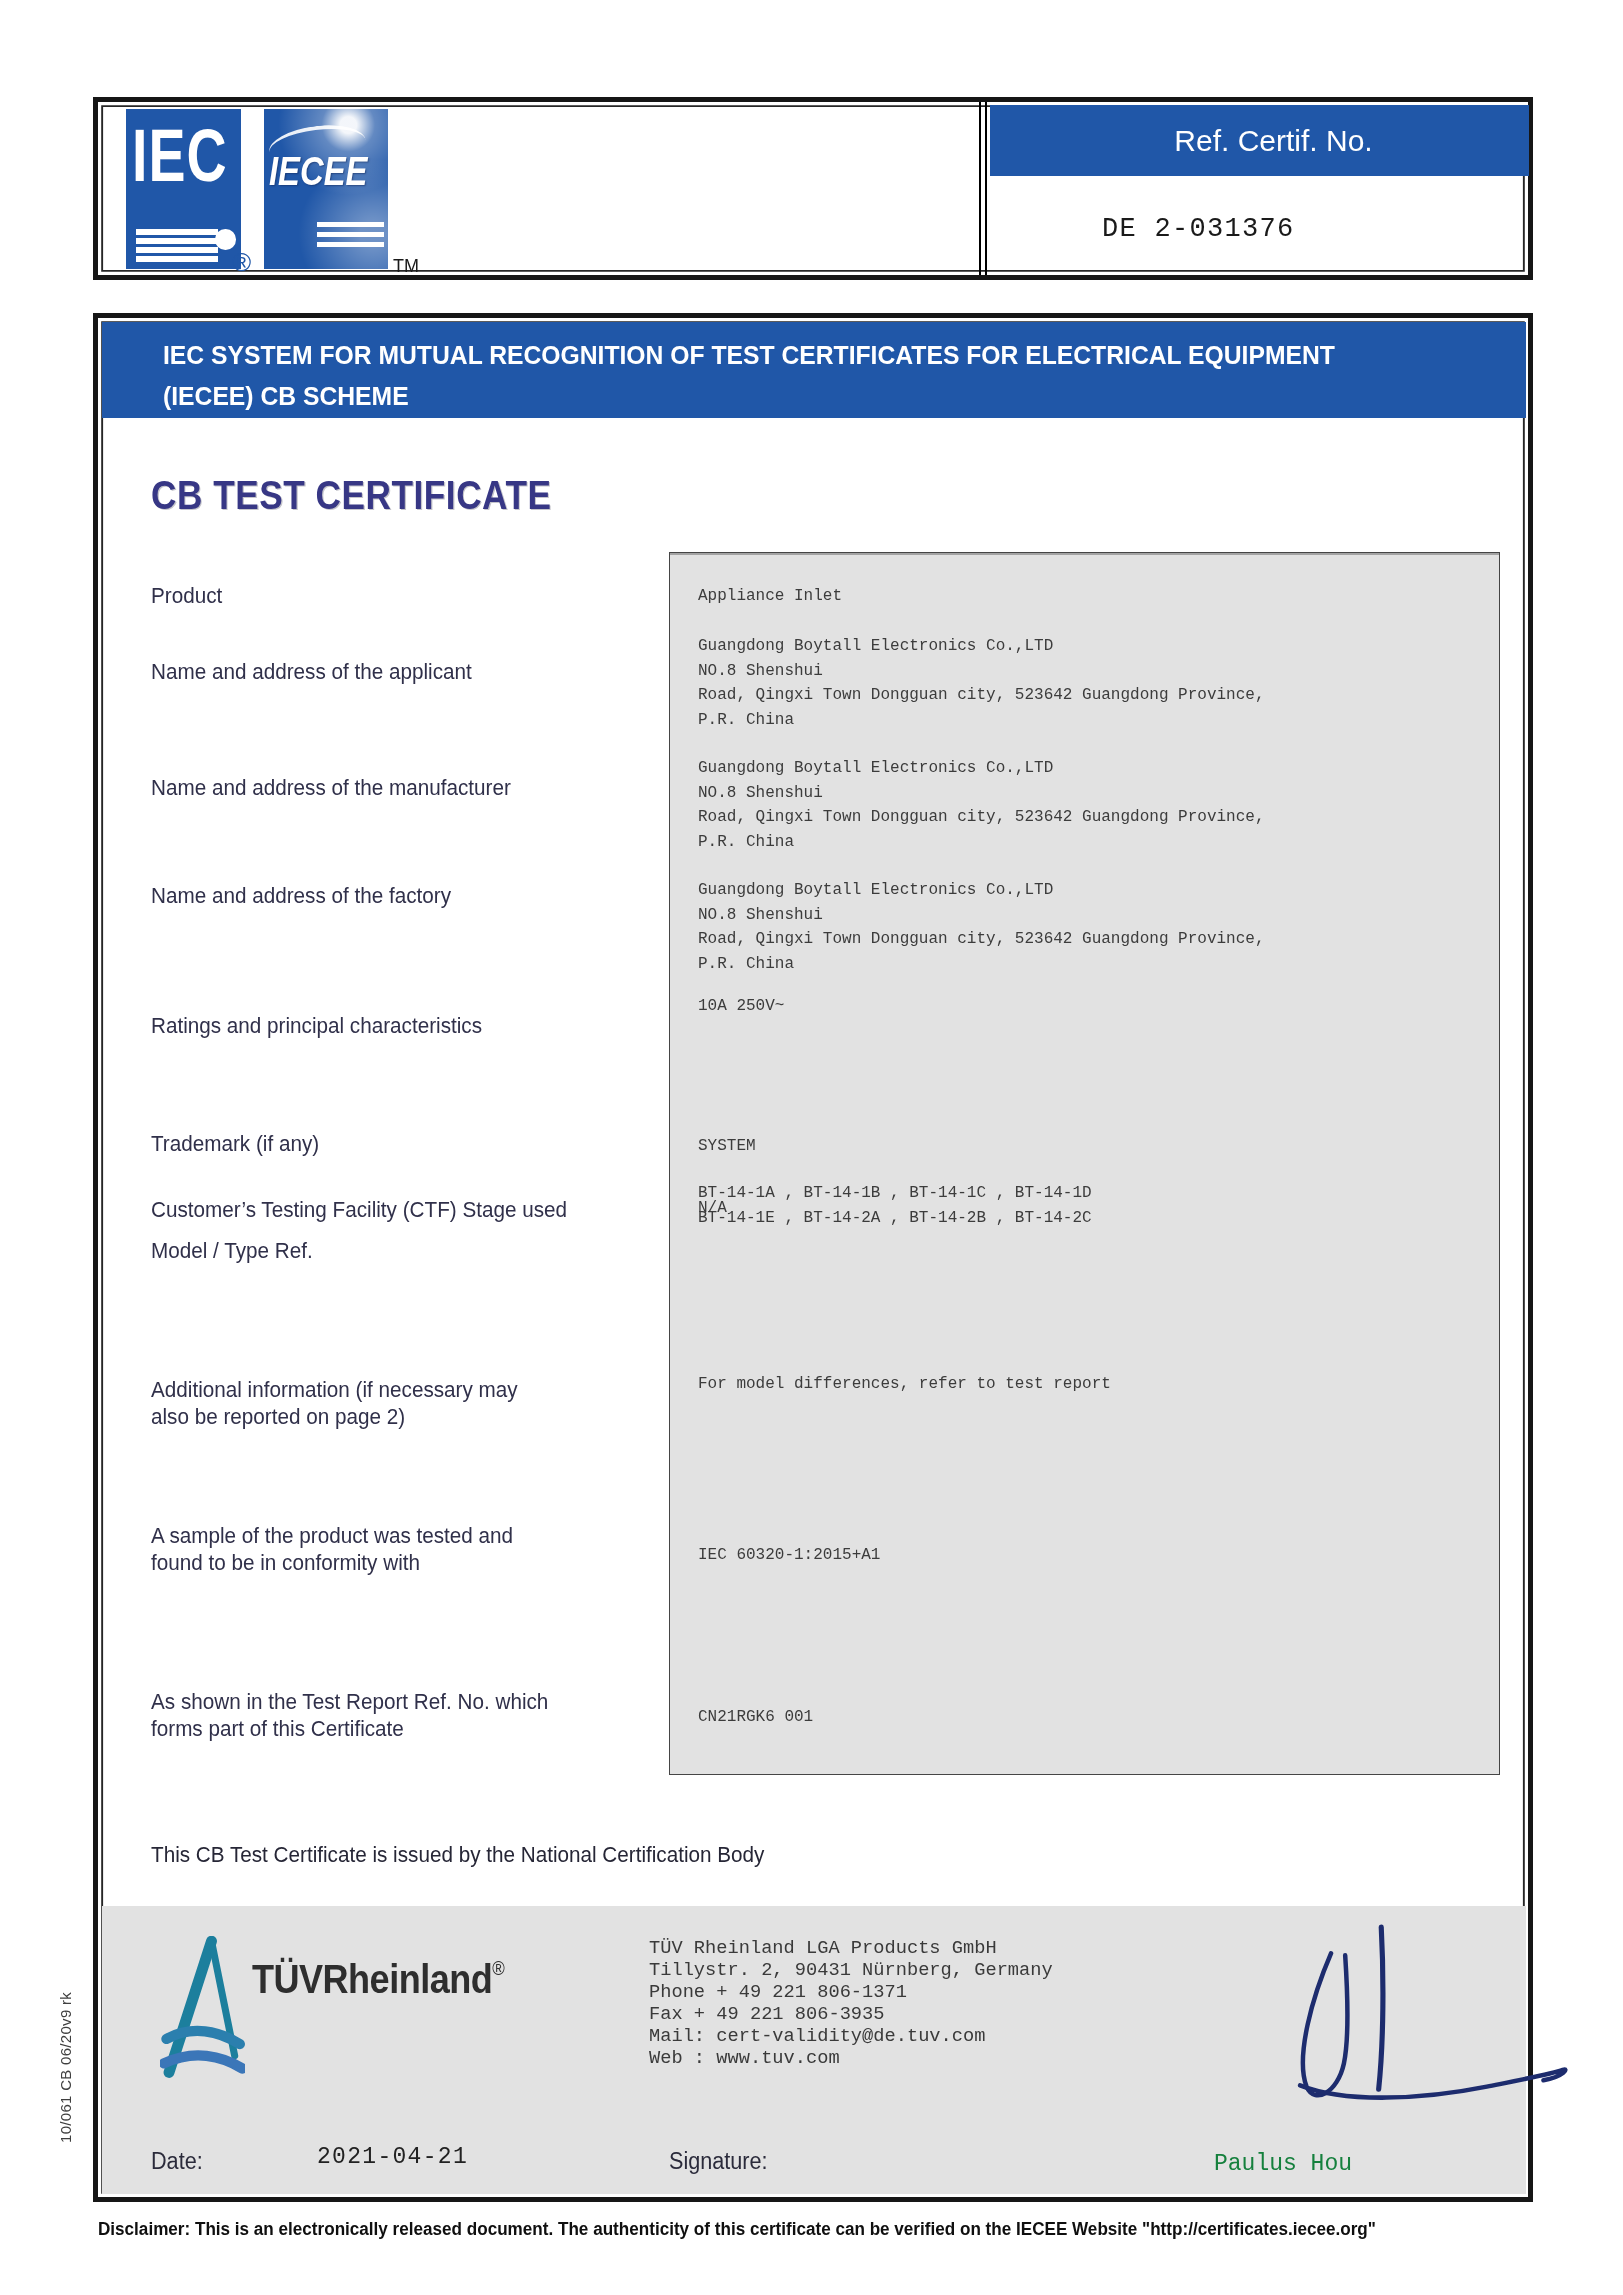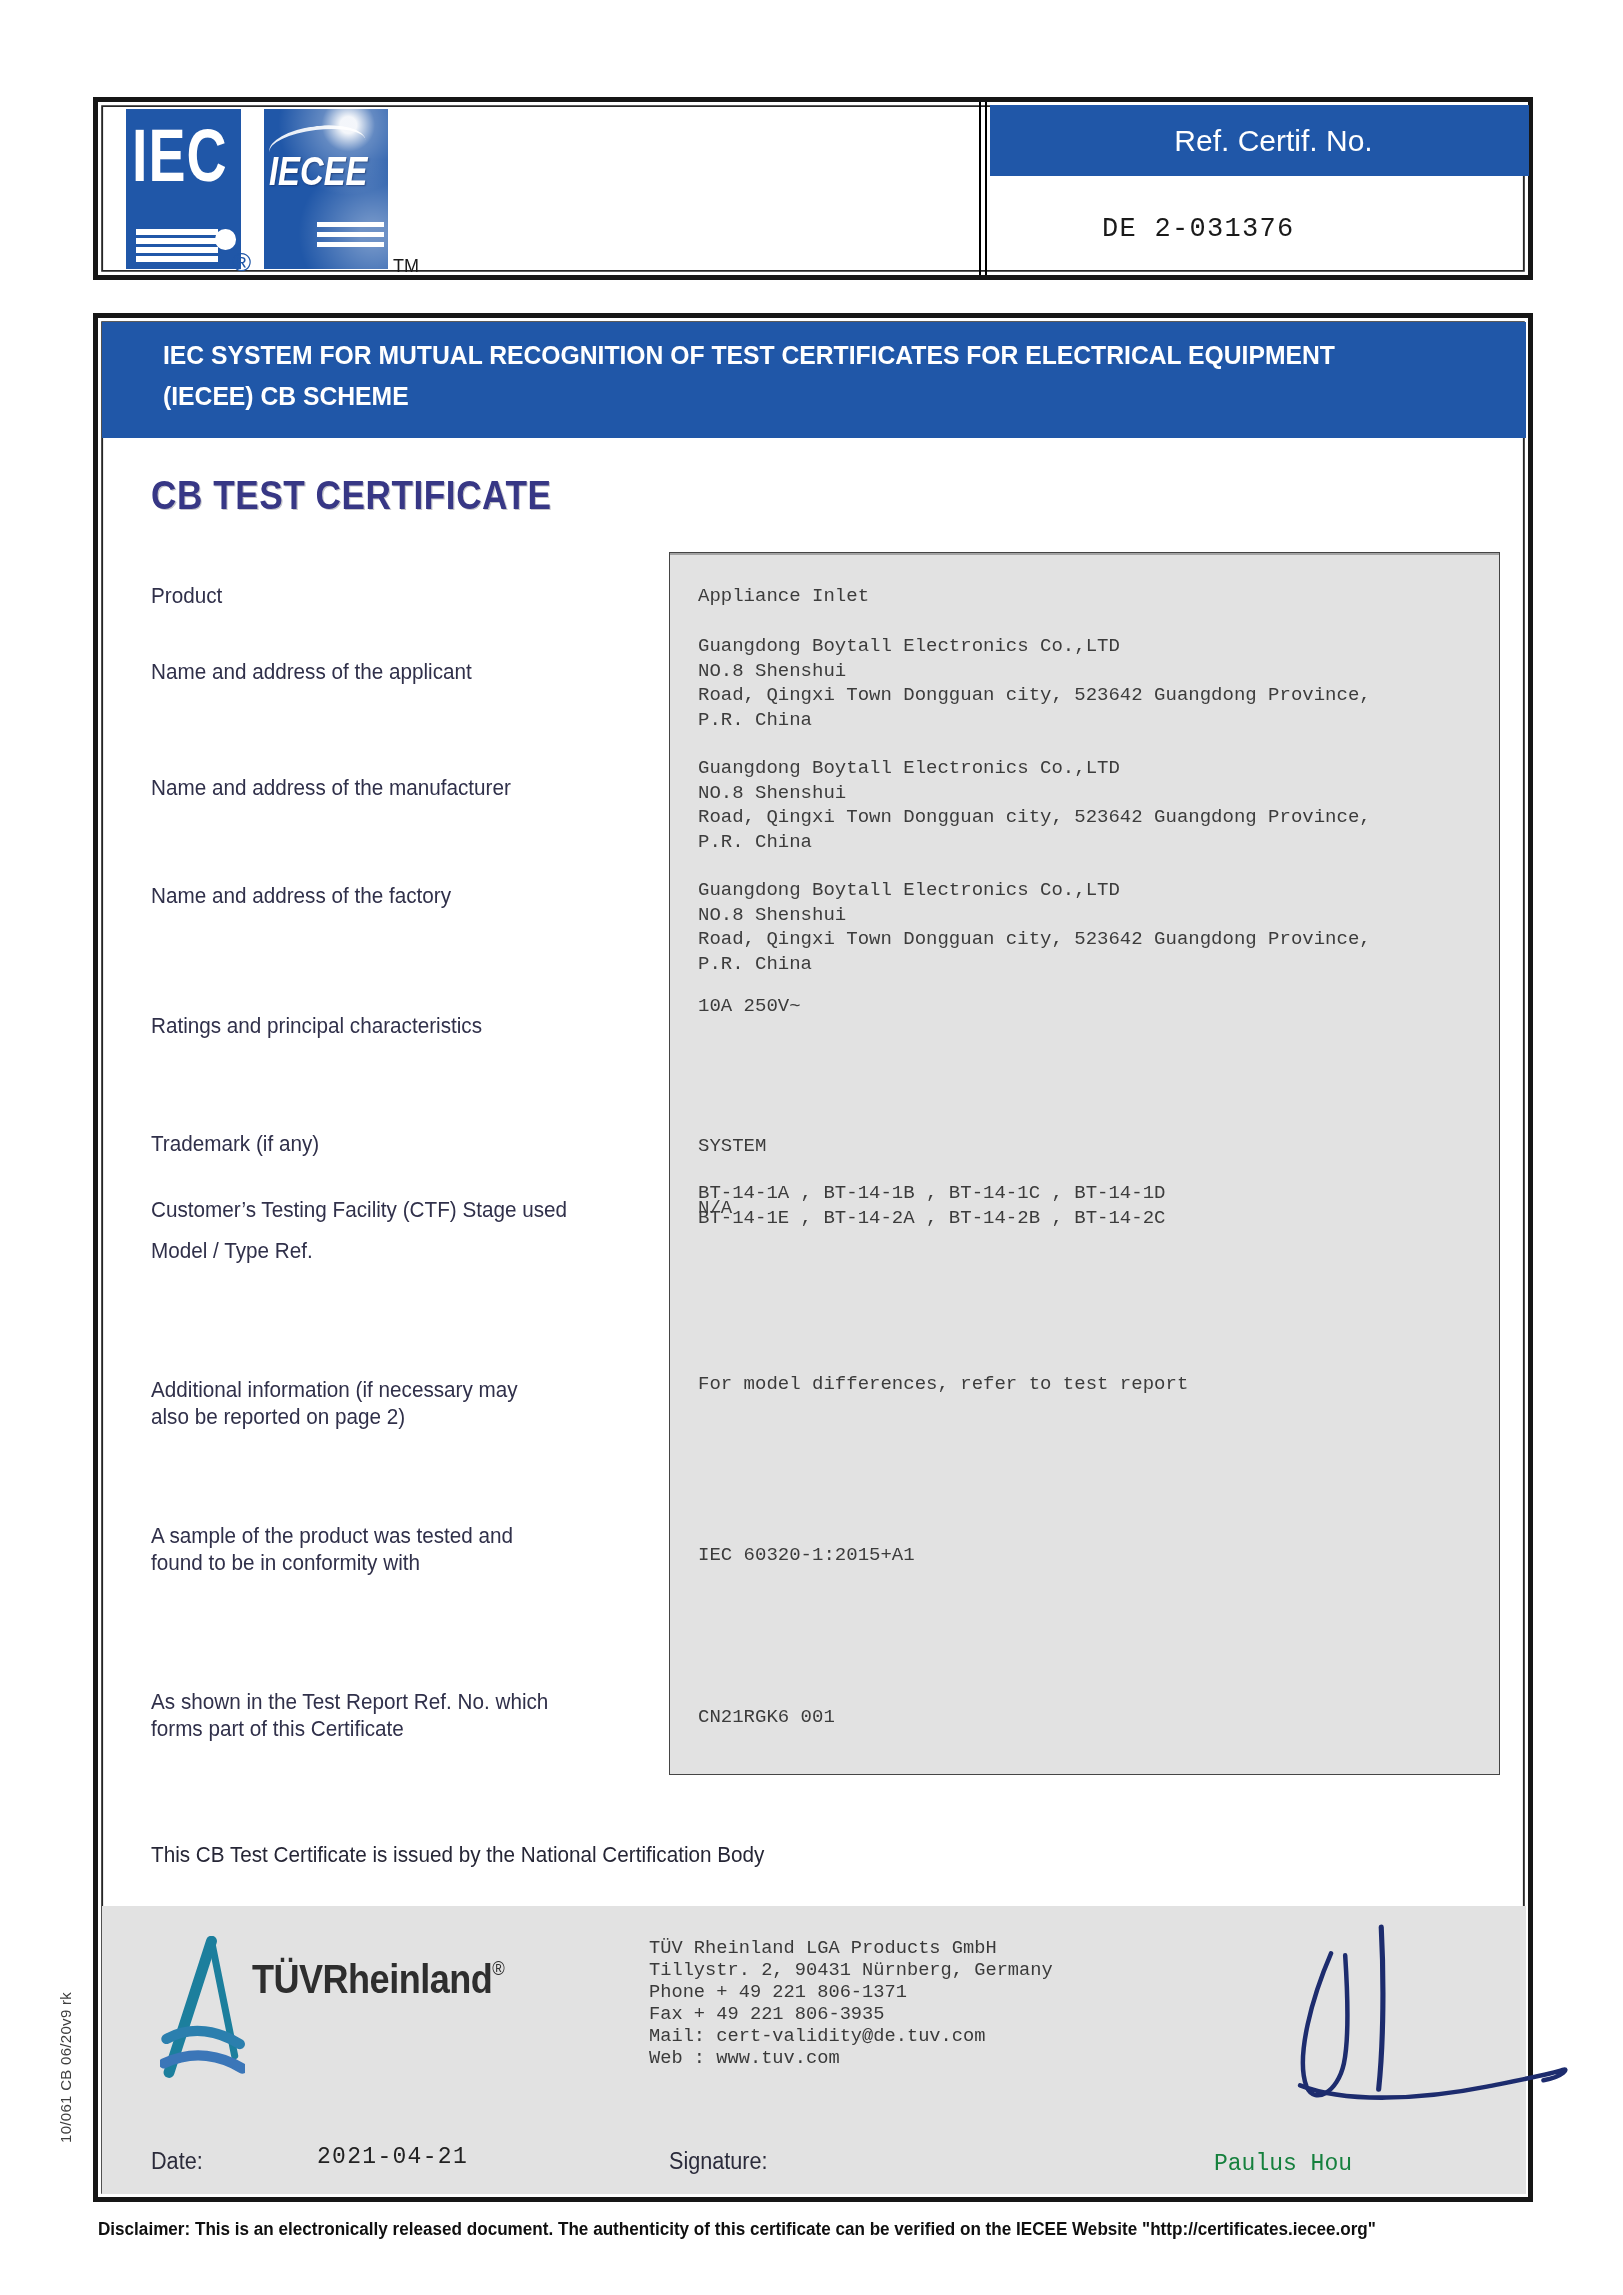--- a/index.html
+++ b/index.html
@@ -26,27 +26,27 @@
       #2057a8;}
   .iecee-arc{position:absolute;left:5.1px;top:16.7px;width:97px;height:36px;border:0;border-top:4.5px solid rgba(255,255,255,0.9);border-radius:50%;transform:rotate(-7deg);}
   .iecee-text{position:absolute;left:5.1px;top:42px;font-weight:bold;font-style:italic;font-size:41px;line-height:1;color:#fff;transform:scaleX(0.8);transform-origin:0 0;text-shadow:1.3px 1.3px 1.9px rgba(20,40,90,0.55);}
   .iecee-bar{position:absolute;left:53px;height:4.5px;background:#fff;width:67px;}
   .iecee-tm{position:absolute;left:393px;top:256px;font-size:18px;color:#1a1a1a;}
   .hdr-divider{position:absolute;left:979px;top:102px;height:173px;width:3.9px;border-left:2.6px solid #000;border-right:2.6px solid #000;box-sizing:content-box;}
   .ref-header{position:absolute;left:990px;top:105px;width:539px;height:71px;background:#2057a8;display:flex;align-items:center;justify-content:center;}
   .ref-header span{color:#fff;font-size:30px;margin-left:28px;}
   .ref-value{position:absolute;left:1102px;top:214px;font-family:"Liberation Mono",monospace;font-size:27px;color:#1a1a1a;letter-spacing:1.3px;text-align:center;}
   
-  .banner{position:absolute;left:102px;top:322px;width:1424px;height:116px;background:#2057a8;}
+  .banner{position:absolute;left:102px;top:322px;width:1424px;height:96px;background:#2057a8;}
   .banner-line{position:absolute;left:61px;color:#fff;font-size:26px;font-weight:bold;white-space:nowrap;transform:scaleX(0.95);transform-origin:0 0;}
   
   .doc-title{position:absolute;left:151px;top:473px;font-size:40px;font-weight:bold;color:#373785;transform:scaleX(0.88);transform-origin:0 0;letter-spacing:0.6px;text-shadow:1.3px 1.3px 0 rgba(45,45,70,0.28);white-space:nowrap;}
   .flabel{position:absolute;left:151px;font-size:22px;color:#30304a;line-height:27px;transform:scaleX(0.94);transform-origin:0 0;white-space:pre-line;}
   .gray-box{position:absolute;left:669px;top:552px;width:831px;height:1223px;background:#e2e2e2;border:1.9px solid #454545;box-sizing:border-box;box-shadow:inset 0 1.9px 0 rgba(0,0,0,0.28);}
-  .fvalue{position:absolute;left:698px;font-family:"Liberation Mono",monospace;font-size:19px;color:#3c3c3c;line-height:24.5px;white-space:pre-line;}
+  .fvalue{position:absolute;left:698px;font-family:"Liberation Mono",monospace;font-size:16px;color:#3c3c3c;line-height:24.5px;white-space:pre-line;}
   .issuer{position:absolute;left:151px;top:1842px;font-size:22px;color:#262636;transform:scaleX(0.94);transform-origin:0 0;white-space:nowrap;}
   
   .footer-band{position:absolute;left:102px;top:1906px;width:1424px;height:288px;background:#e2e2e2;}
   .tuv-logo-svg{position:absolute;left:160px;top:1936px;}
   .tuv-text{position:absolute;left:252px;top:1956px;font-size:41px;font-weight:bold;color:#2e2e2e;transform:scaleX(0.88);transform-origin:0 0;white-space:nowrap;letter-spacing:-0.6px;}
   .tuv-text sup{font-size:19.3px;vertical-align:18px;font-weight:normal;}
   .tuv-address{position:absolute;left:649px;top:1937px;font-family:"Liberation Mono",monospace;font-size:18.7px;line-height:22px;color:#3a3a3a;white-space:pre-line;}
   .sig-svg{position:absolute;left:1255px;top:1918px;}
   .date-label{position:absolute;left:151px;top:2148px;font-size:23px;color:#2b2b3b;transform:scaleX(0.94);transform-origin:0 0;}
   .date-value{position:absolute;left:317px;top:2144px;font-family:"Liberation Mono",monospace;font-size:23px;color:#222;letter-spacing:1.3px;}

